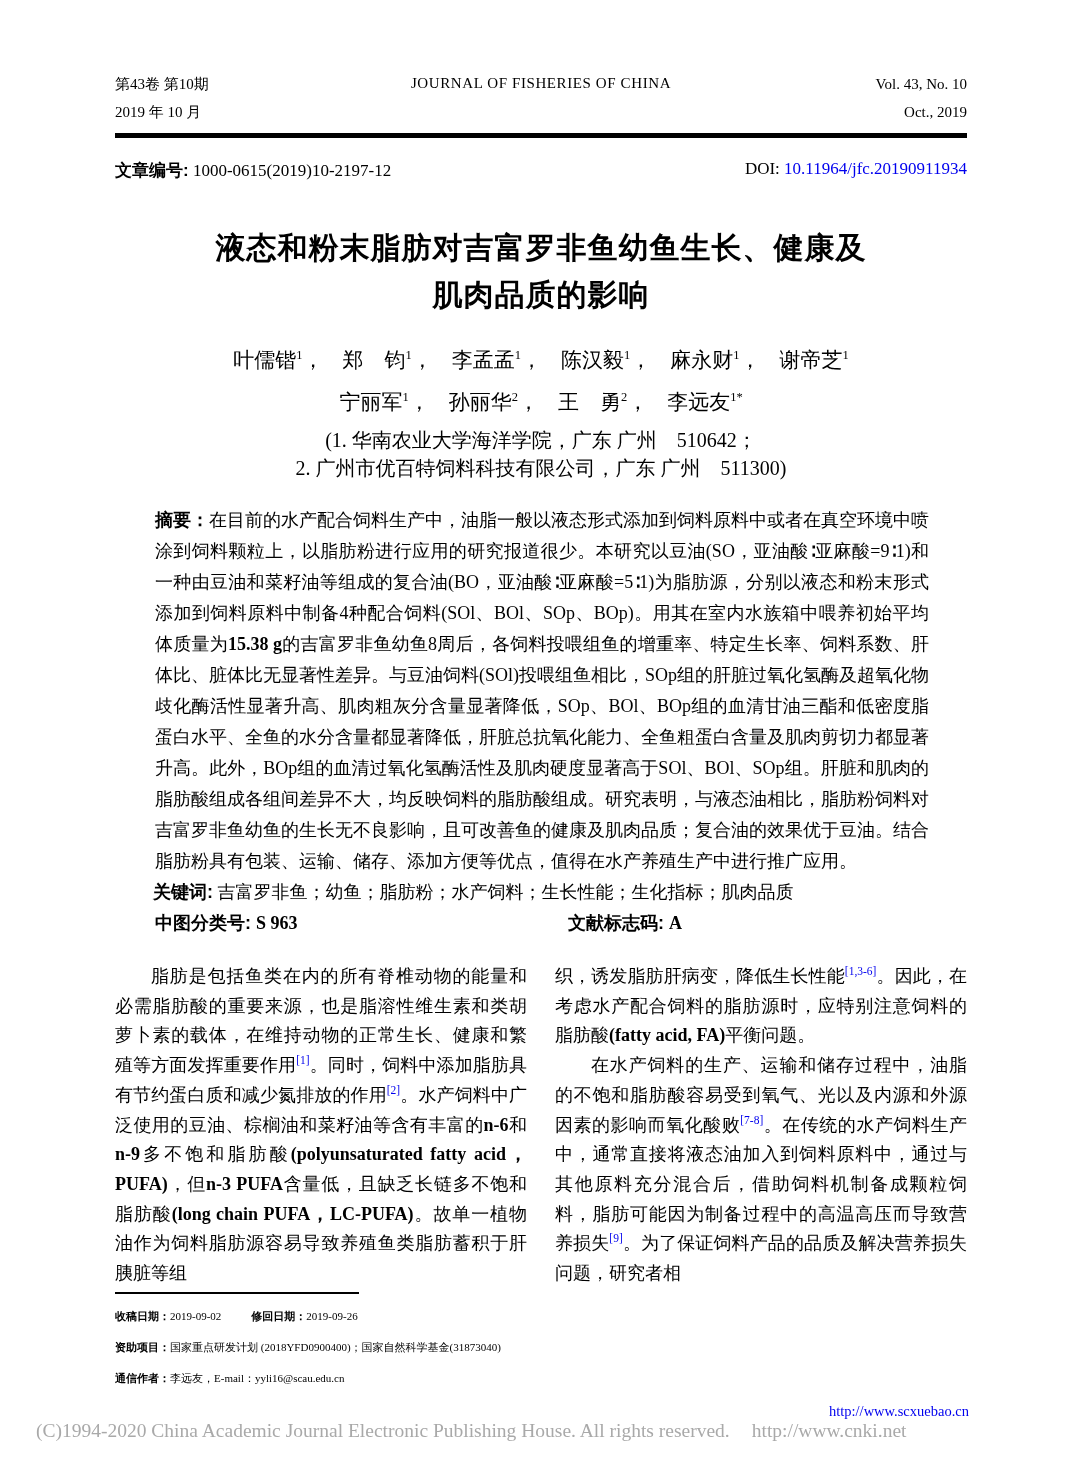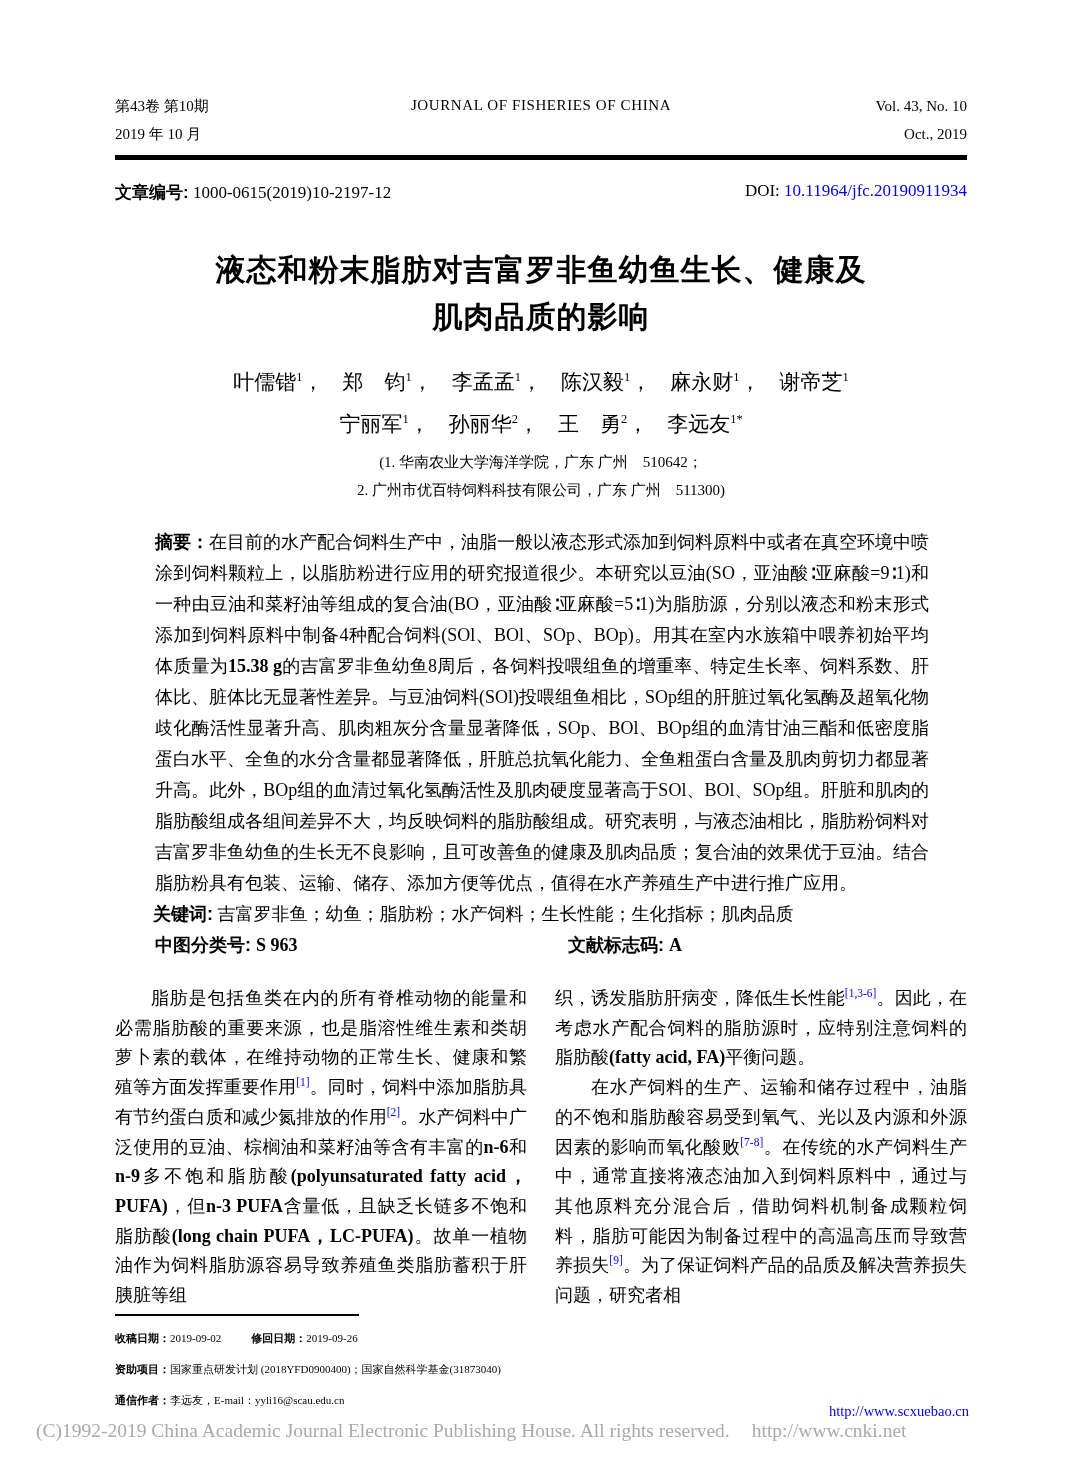--- a/index.html
+++ b/index.html
@@ -4,42 +4,42 @@
 <style>
   html,body { margin:0; padding:0; background:#e8e8e8; }
   .page {
     position:relative; width:1081px; height:1472px; margin:0 auto;
     background:#ffffff; overflow:hidden; color:#000;
     font-family:"Liberation Serif","DejaVu Serif",serif;
   }
   .content { position:absolute; left:115px; top:0; width:852px; }
 
   
-  .journal-header { display:flex; justify-content:space-between; align-items:flex-start; padding-top:92px; }
+  .journal-header { display:flex; justify-content:space-between; align-items:flex-start; padding-top:70px; }
   .jh-left  { font-size:15px; line-height:28px; text-align:left;  width:200px; }
   .jh-right { font-size:15px; line-height:28px; text-align:right; width:200px; }
   .jh-center { text-align:center; flex:1; }
   .journal-name-cn { font-size:27px; letter-spacing:3px; line-height:30px; }
   .journal-name-en { font-size:15px; margin-top:5px; letter-spacing:0.6px; }
   .header-rule { border:none; border-top:5px solid #000; margin:7px 0 0 0; }
 
   
   .meta-row { display:flex; justify-content:space-between; margin-top:21px; font-size:17px; }
   .h-label { font-family:"Liberation Sans","DejaVu Sans",sans-serif; font-weight:bold; }
   .doi-value { color:var(--link-blue,#0000ee); text-decoration:none; }
 
   
   .article-title { text-align:center; margin-top:42px;
     font-family:"Liberation Sans","DejaVu Sans",sans-serif; font-weight:bold;
     font-size:30px; line-height:47px; letter-spacing:1px; }
   .authors-line { text-align:center; font-size:21px; line-height:37px; }
   .authors-block { margin-top:19px; }
   .author-sup { font-size:12.5px; }
   .author-sep { margin-right:19px; }
-  .affiliations { text-align:center; font-size:15px; line-height:28px; margin-top:5px; }
+  .affiliations { text-align:center; font-size:20px; line-height:28px; margin-top:5px; }
 
   
   .abstract-block { margin:23px 38px 0 40px; font-size:18px; line-height:31px; text-align:justify; }
   .seg-label { font-family:"Liberation Sans","DejaVu Sans",sans-serif; font-weight:bold; }
   .seg-lat { font-weight:bold; }
   .seg-sup { color:var(--link-blue,#0000ee); font-size:11.5px; vertical-align:super; line-height:0; }
   .keywords-line { margin:0 38px; font-size:18px; line-height:31px; }
   .clc-row { display:flex; margin:0 38px 0 40px; font-size:18px; line-height:31px; font-weight:bold; }
   .clc-first { width:413px; }
 
@@ -144,15 +144,15 @@
       <div>
         <span class="h-label">通信作者：</span><span>李远友，E-mail：yyli16@scau.edu.cn</span>
       </div>
     </div>
 
   </div>
 
   <a href="#" class="scxuebao-link">http://www.scxuebao.cn</a>
 
   <div class="copyright-row">
-    <span>(C)1992-2019 China Academic Journal Electronic Publishing House. All rights reserved.</span><a href="#" class="cnki-link">http://www.cnki.net</a>
+    <span>(C)1994-2020 China Academic Journal Electronic Publishing House. All rights reserved.</span><a href="#" class="cnki-link">http://www.cnki.net</a>
   </div>
 </div>
 
 </body></html>

